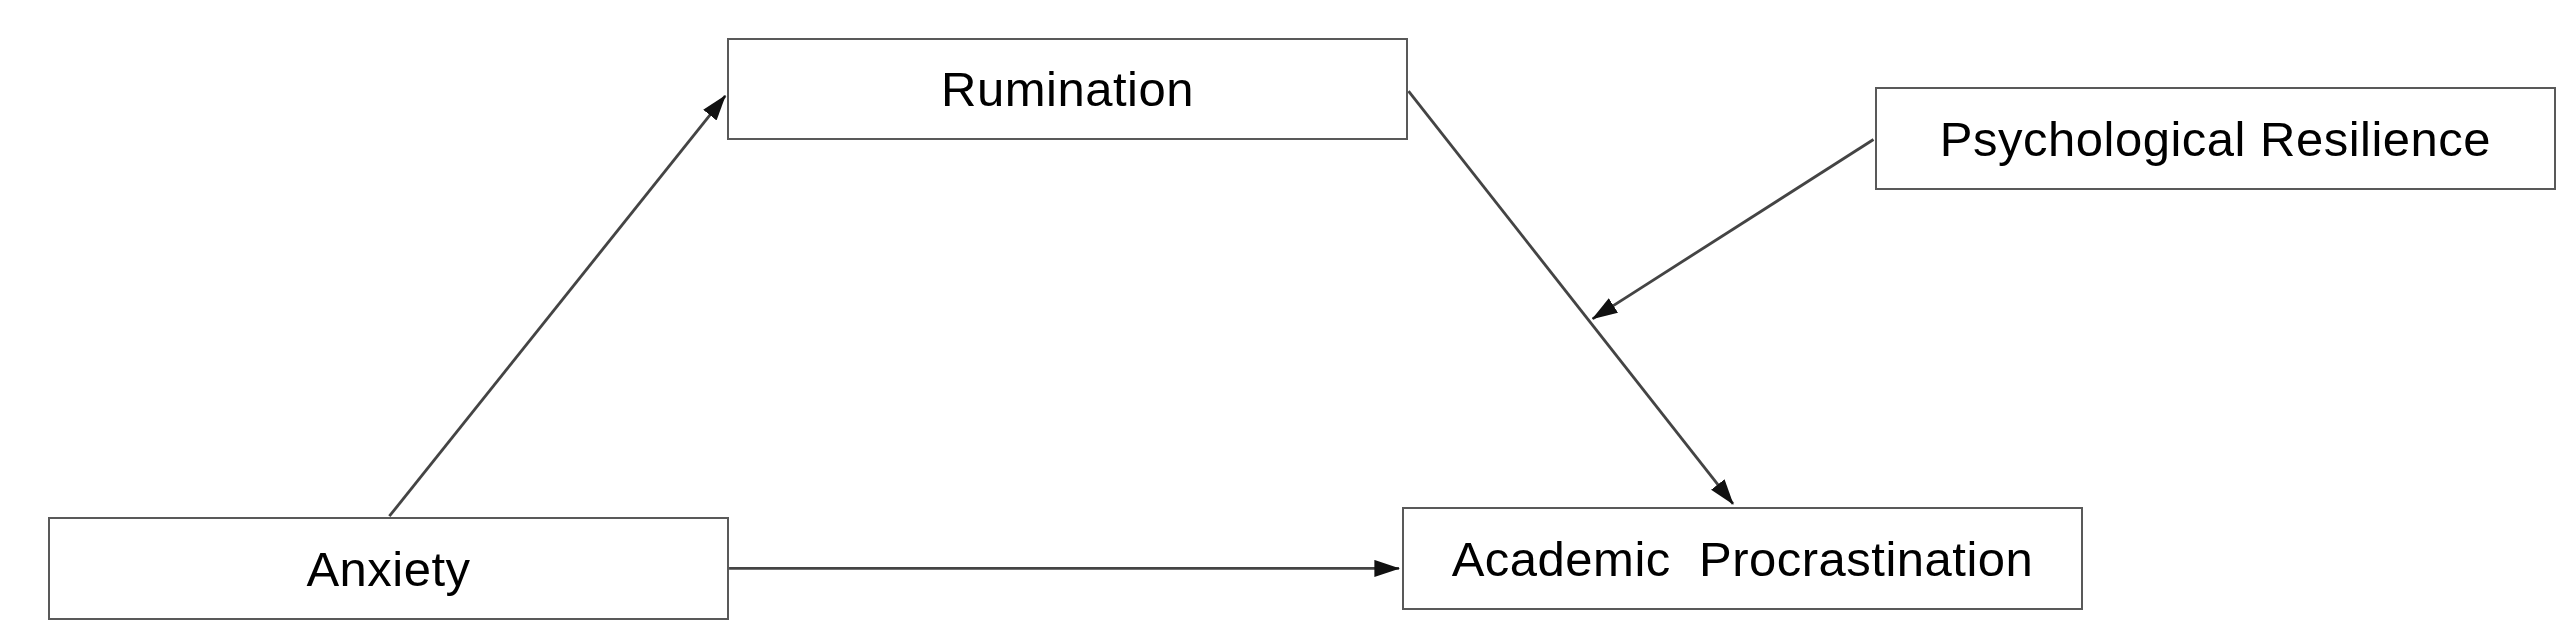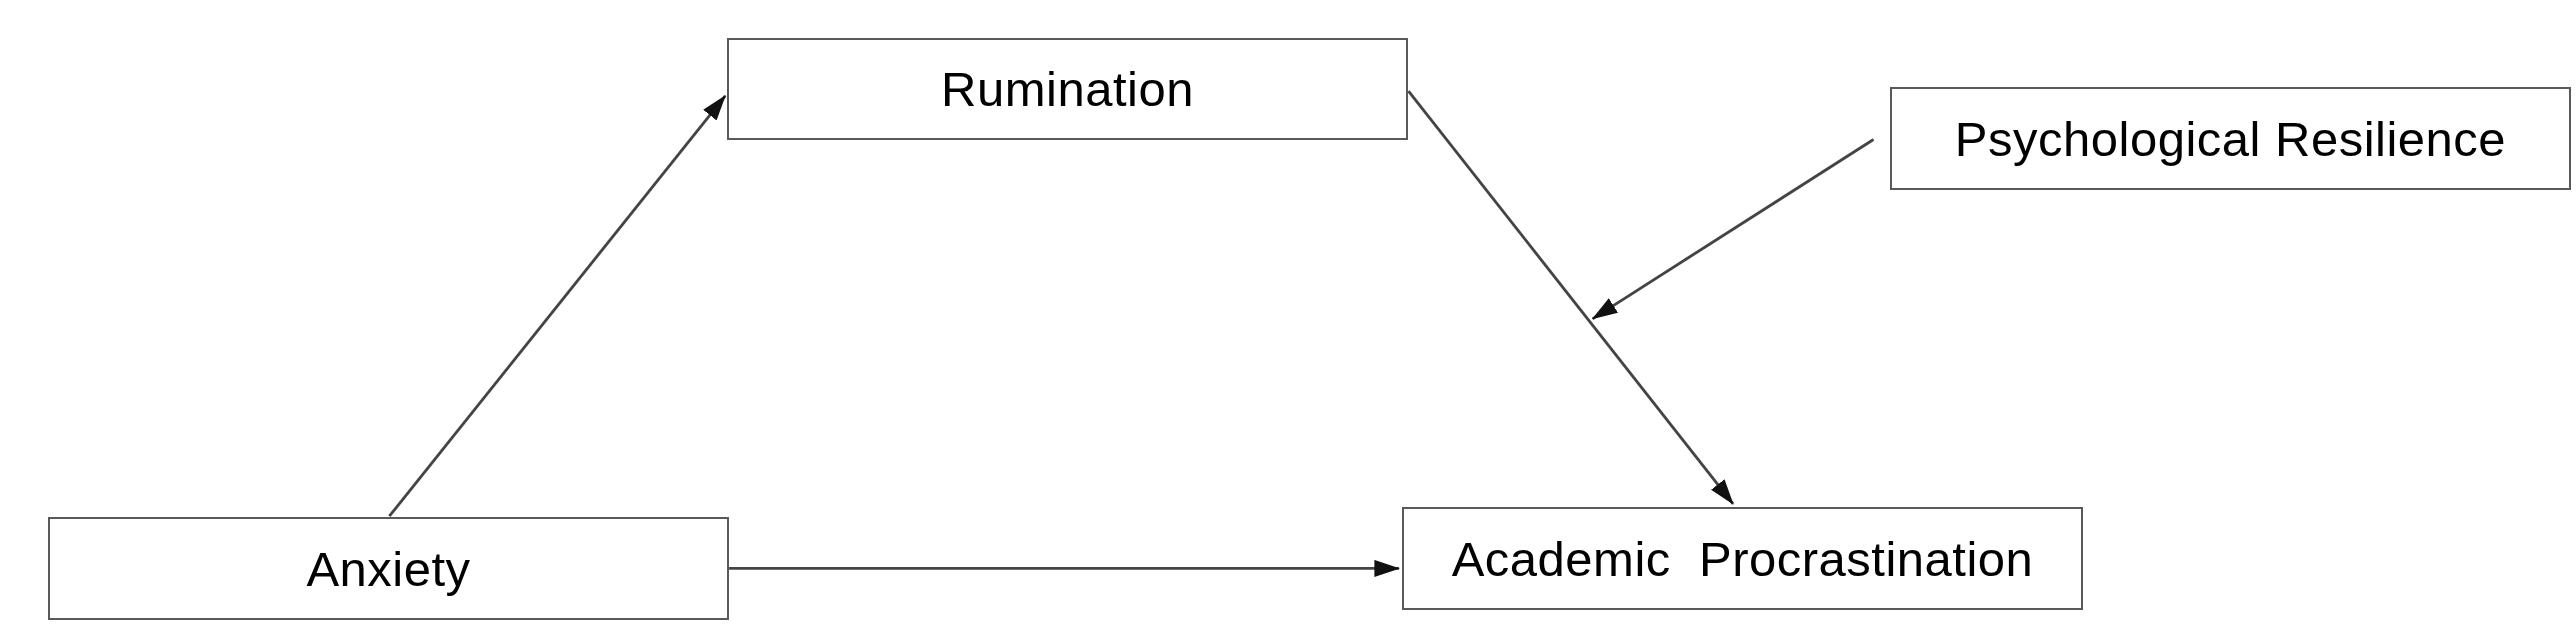--- a/index.html
+++ b/index.html
@@ -29,21 +29,21 @@
     background: #ffffff;
     display: flex;
     align-items: center;
     justify-content: center;
     font-size: 49px;
     color: #000000;
     white-space: pre;
     letter-spacing: 0.5px;
   }
   .node-rumination      { left: 727px;  top: 38px;  width: 681px; height: 102px; }
-  .node-resilience      { left: 1875px; top: 87px;  width: 681px; height: 103px; margin-left: 15px; }
+  .node-resilience      { left: 1875px; top: 87px;  width: 681px; height: 103px; }
   .node-anxiety         { left: 48px;   top: 517px; width: 681px; height: 103px; align-items: center; }
   .node-procrastination { left: 1402px; top: 507px; width: 681px; height: 103px; }
 </style>
 </head>
 <body>
 
 <div class="canvas">
 
   <svg class="arrow-layer" viewBox="0 0 2714 666" xmlns="http://www.w3.org/2000/svg">
     <defs>

